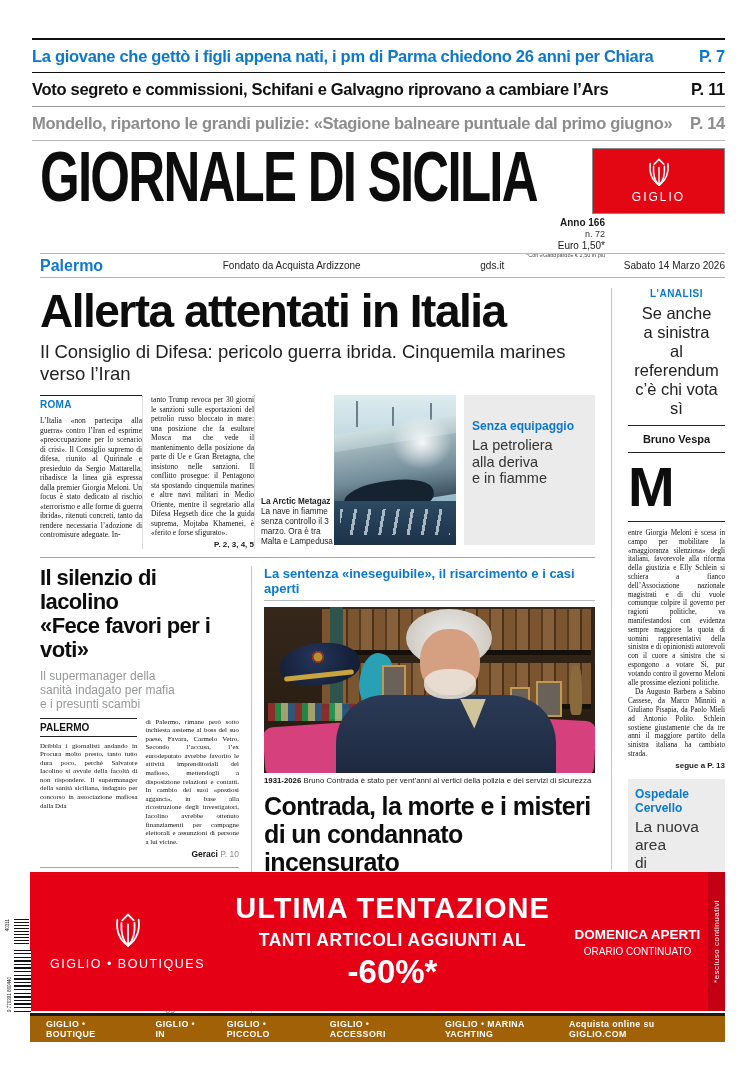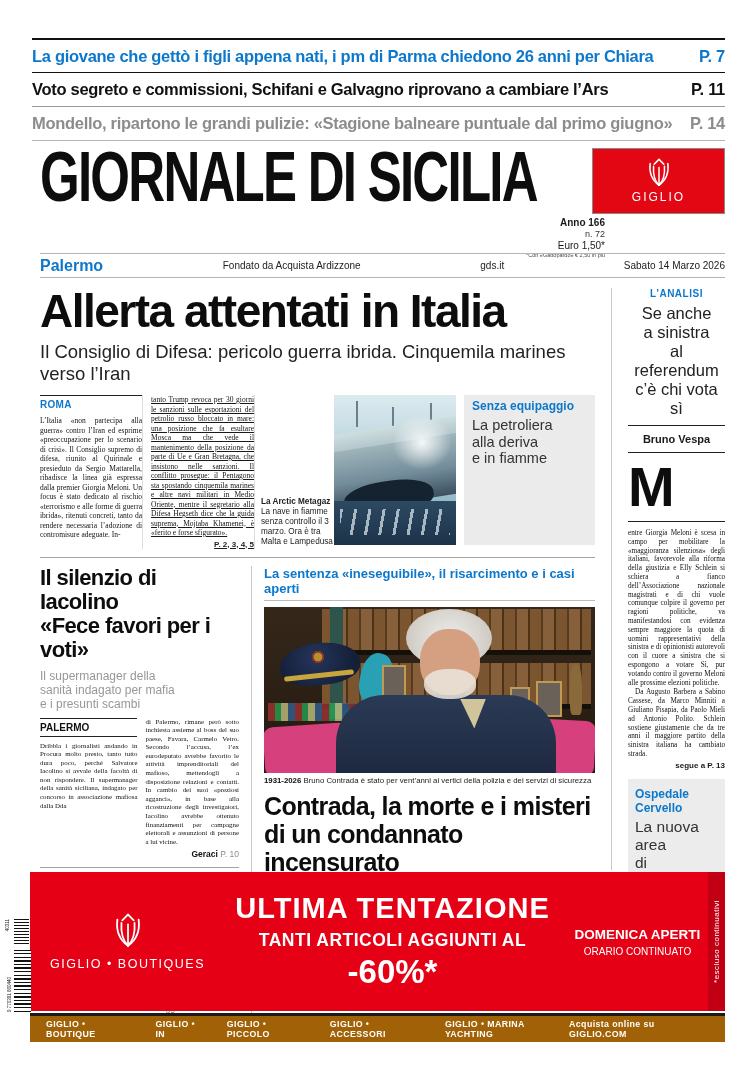--- a/index.html
+++ b/index.html
@@ -41,21 +41,21 @@
   .main-left { width:572px; padding-right:16px; border-right:1px solid #c9c9c9; }
   .main-right{ width:113px; padding-left:16px; }
 
   .h1 { font-size:46px; line-height:47px; font-weight:bold; letter-spacing:-1.5px; color:#0d0d0d; }
   .deck { font-size:18.5px; line-height:22px; color:#222; margin:6px 0 10px; }
 
   .rowA { display:flex; align-items:stretch; }
   .serif-body { font-family:"Liberation Serif", serif; font-size:7.5px; line-height:9.5px;
                 text-align:justify; color:#111; }
   .colA1 { width:102px; }
-  .colA2 { width:112px; padding-left:8px; border-left:1px solid #ddd;text-decoration:underline; }
+  .colA2 { width:112px; padding-left:8px; border-left:1px solid #ddd; }
   .kicker-rule { border-top:1.5px solid #222; padding-top:3px; font-size:10px; font-weight:bold;
                  color:#0c78cc; letter-spacing:0.3px; margin-bottom:6px; }
   .pages-ref { text-align:right; font-size:8px; font-weight:bold; color:#222; margin-top:2px;
                font-family:"Liberation Sans", sans-serif; }
   .capcol { width:80px; padding-left:6px; border-left:1px solid #ddd; display:flex; align-items:flex-end; }
   .capt { font-size:8.2px; line-height:10px; color:#222; padding-bottom:2px; }
   .capt b { display:block; }
 
   .ship { width:122px; height:150px; position:relative; overflow:hidden;
           background:linear-gradient(180deg,#dcebee 0%,#b3cfda 45%,#8fb4c4 75%,#6d93a8 100%); }
@@ -69,21 +69,21 @@
   .sh-smoke { position:absolute; right:4px; top:20px; width:60px; height:55px; border-radius:50%;
               background:radial-gradient(closest-side, rgba(250,252,252,.95), rgba(250,252,252,0)); }
   .sh-sea { position:absolute; left:0; right:0; bottom:0; height:44px;
             background:linear-gradient(180deg,#2c4estrip 0%, #223b52 100%);
             background:linear-gradient(180deg,#2c4a62,#1c3349); }
   .sh-foam { position:absolute; left:6px; bottom:10px; width:110px; height:26px; opacity:.8;
              background:repeating-linear-gradient(100deg, rgba(230,240,244,.85) 0 3px, transparent 3px 14px); }
   .sh-dark { position:absolute; left:10px; top:86px; width:90px; height:34px; border-radius:45%;
              background:#14232f; transform:rotate(-8deg); }
 
-  .senza-box { flex:1; margin-left:8px; background:#ebebeb; padding:4px 8px 7px;
+  .senza-box { flex:1; margin-left:8px; background:#ebebeb; padding:24px 8px 7px;
                display:flex; flex-direction:column; height:150px; }
   .box-kicker { font-size:12px; font-weight:bold; color:#0c78cc; margin-bottom:4px; }
   .box-title { font-size:14.5px; line-height:16.5px; color:#333; }
   .box-note { font-size:8.8px; line-height:10.5px; color:#222; margin-top:auto; }
   .box-page { text-align:right; font-size:8.5px; color:#8c8c8c; }
 
   .main-rule { border-top:1px solid #a5a5a5; margin:8px 0 8px; }
 
   .rowB { display:flex; }
   .rowB-left { width:212px; padding-right:12px; border-right:1px solid #c9c9c9; }

